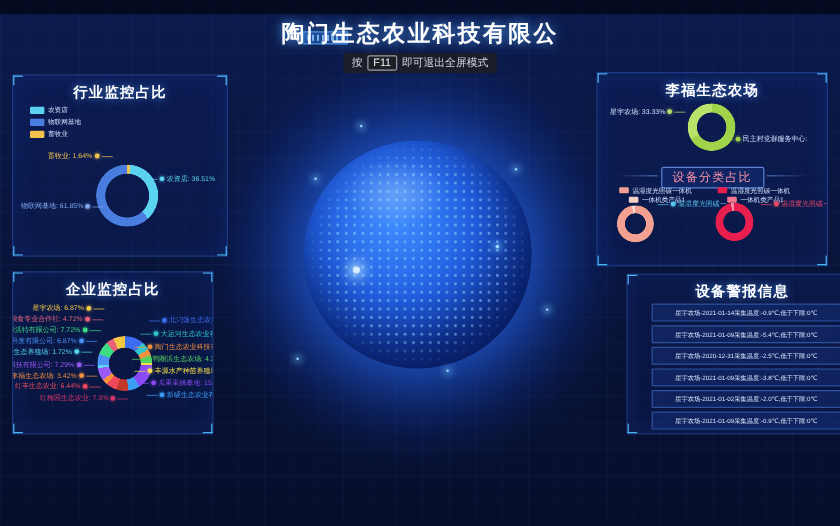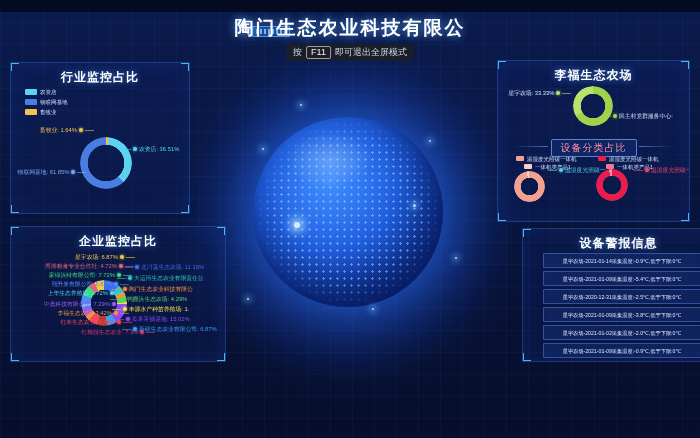--- a/index.html
+++ b/index.html
@@ -43,21 +43,21 @@
   .panel::before,.panel::after,.panel .cor::before,.panel .cor::after{
     content:"";position:absolute;width:7px;height:7px;border:0 solid #49b6f5;z-index:3;}
   .panel::before{left:-1px;top:-1px;border-left-width:2px;border-top-width:2px;}
   .panel::after{right:-1px;top:-1px;border-right-width:2px;border-top-width:2px;}
   .panel .cor::before{left:-1px;bottom:-1px;border-left-width:2px;border-bottom-width:2px;content:"";}
   .panel .cor::after{right:-1px;bottom:-1px;border-right-width:2px;border-bottom-width:2px;content:"";}
   .panel .cor{position:absolute;inset:0;pointer-events:none;}
   .panel h2{margin:0;padding-top:6px;text-align:center;font-size:12px;font-weight:bold;letter-spacing:1px;
     color:#fff;text-shadow:0 0 7px rgba(90,160,255,.7);}
   #p-industry{left:10px;top:62px;width:180px;height:152px;}
-  #p-enterprise{left:10px;top:226px;width:216px;height:136px;}
+  #p-enterprise{left:10px;top:226px;width:168px;height:136px;}
   #p-right{left:497px;top:60px;width:193px;height:162px;}
   #p-alarms{left:497px;top:228px;width:193px;height:134px;margin-left:25px;}
   
   .donut{position:absolute;border-radius:50%;
     -webkit-mask:radial-gradient(farthest-side,transparent calc(100% - var(--t)),#000 calc(100% - var(--t) + .5px));
             mask:radial-gradient(farthest-side,transparent calc(100% - var(--t)),#000 calc(100% - var(--t) + .5px));}
   #d-industry{left:69px;top:74px;width:52px;height:52px;--t:8px;}
   #d-enterprise{left:70px;top:53px;width:46px;height:46px;--t:10px;}
   #d-device{left:75px;top:25px;width:40px;height:40px;--t:8px;}
   #d-cat-l{left:16px;top:110px;width:31px;height:31px;--t:7px;}

